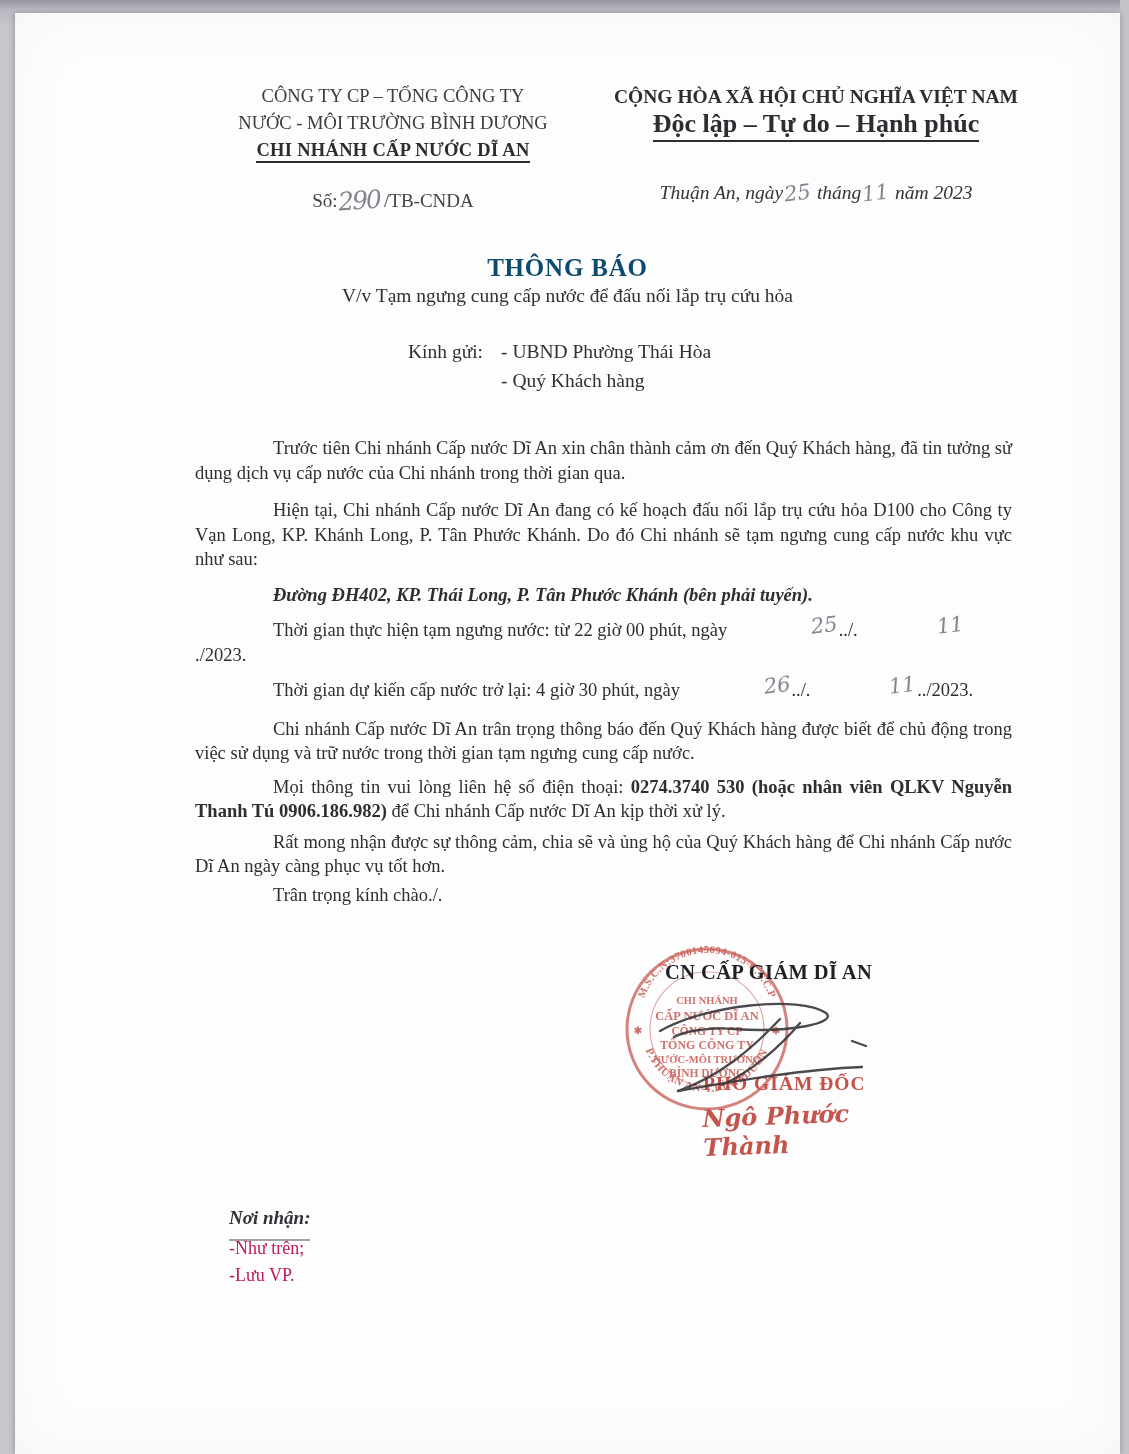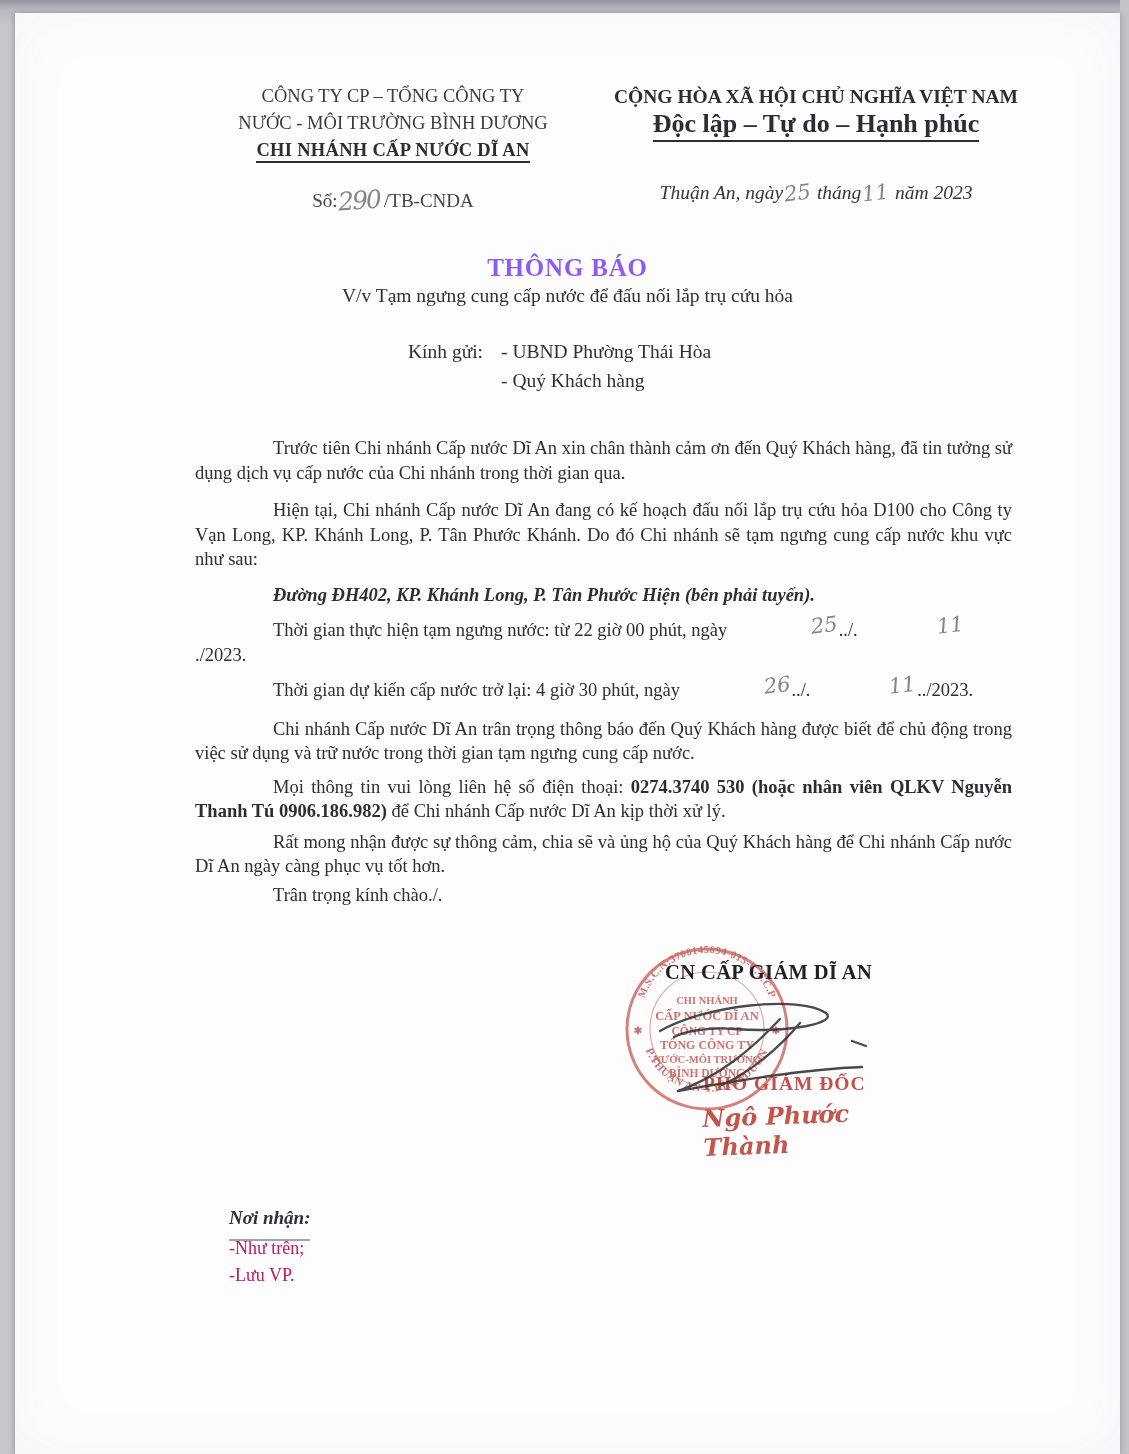--- a/index.html
+++ b/index.html
@@ -20,21 +20,21 @@
   .h-right{width:434px;margin-left:34px;text-align:center;font-size:19.5px;line-height:27px;font-weight:bold;color:#2c2c31;}
   .h-right .motto{font-size:26px;}
   .h-right .motto span{border-bottom:2px solid #2c2c31;padding-bottom:1.5px;}
   .dateline{margin-top:42px;font-weight:normal;font-style:italic;font-size:19.5px;color:#35353a;}
   
   .hw{font-family:"DejaVu Serif",serif;font-style:italic;color:#84848e;
       display:inline-block;transform:rotate(-7deg) translateY(1px);line-height:1;}
   .hw-ref{font-size:25px;letter-spacing:-2px;transform:rotate(-4deg) translateY(2px);}
   .hw-date{font-size:21px;margin:0 1px;}
   
-  .title{margin-top:40px;text-align:center;font-size:25px;font-weight:bold;letter-spacing:0.8px;color:#8b5cf6;}
+  .title{margin-top:40px;text-align:center;font-size:25px;font-weight:bold;letter-spacing:0.8px;color:#0c4a6e;}
   .subject{margin-top:3px;text-align:center;font-size:19.5px;color:#2f2f34;}
   
   .recipients{margin:30px 0 0 393px;display:flex;gap:18px;font-size:19.5px;line-height:29px;color:#2f2f34;}
   .recipients .items div{white-space:nowrap;}
   
   .bodytext{margin:0 108px 0 180px;font-size:18.5px;line-height:24.5px;text-align:justify;color:#2e2e32;}
   .bodytext p{margin:11px 0 0 0;text-indent:78px;}
   .bodytext p.first{margin-top:41px;}
   .bodytext p.p2{margin-top:13px;}
   .area-line{margin-top:6px;text-indent:84px;font-weight:bold;font-style:italic;text-align:left;}
@@ -87,21 +87,21 @@
       <div>Kính gửi:</div>
       <div class="items">
         <div>- UBND Phường Thái Hòa</div>
         <div>- Quý Khách hàng</div>
       </div>
     </div>
 
     <div class="bodytext">
       <p class="first">Trước tiên Chi nhánh Cấp nước Dĩ An xin chân thành cảm ơn đến Quý Khách hàng, đã tin tưởng sử dụng dịch vụ cấp nước của Chi nhánh trong thời gian qua.</p>
       <p class="p2">Hiện tại, Chi nhánh Cấp nước Dĩ An đang có kế hoạch đấu nối lắp trụ cứu hỏa D100 cho Công ty Vạn Long, KP. Khánh Long, P. Tân Phước Khánh. Do đó Chi nhánh sẽ tạm ngưng cung cấp nước khu vực như sau:</p>
-      <p class="area-line">Đường ĐH402, KP. Khánh Long, P. Tân Phước Hiện (bên phải tuyến).</p>
+      <p class="area-line">Đường ĐH402, KP. Thái Long, P. Tân Phước Khánh (bên phải tuyến).</p>
       <p class="t-line"><span>Thời gian thực hiện tạm ngưng nước: từ 22 giờ 00 phút, ngày </span><span class="hw hw-date">25</span><span>../.</span><span class="hw hw-date">11</span><span>./2023.</span></p>
       <p class="t-line"><span>Thời gian dự kiến cấp nước trở lại: 4 giờ 30 phút, ngày </span><span class="hw hw-date">26</span><span>../.</span><span class="hw hw-date">11</span><span>../2023.</span></p>
       <p class="p3">Chi nhánh Cấp nước Dĩ An trân trọng thông báo đến Quý Khách hàng được biết để chủ động trong việc sử dụng và trữ nước trong thời gian tạm ngưng cung cấp nước.</p>
       <p class="p4"><span>Mọi thông tin vui lòng liên hệ số điện thoại: </span><span class="b">0274.3740 530 (hoặc nhân viên QLKV Nguyễn Thanh Tú 0906.186.982)</span><span> để Chi nhánh Cấp nước Dĩ An kịp thời xử lý.</span></p>
       <p class="p5">Rất mong nhận được sự thông cảm, chia sẽ và ủng hộ của Quý Khách hàng để Chi nhánh Cấp nước Dĩ An ngày càng phục vụ tốt hơn.</p>
       <p class="p6">Trân trọng kính chào./.</p>
     </div>
 
     <div class="sig-area">
       <svg class="stamp-svg" width="172" height="172" viewBox="0 0 172 172">

